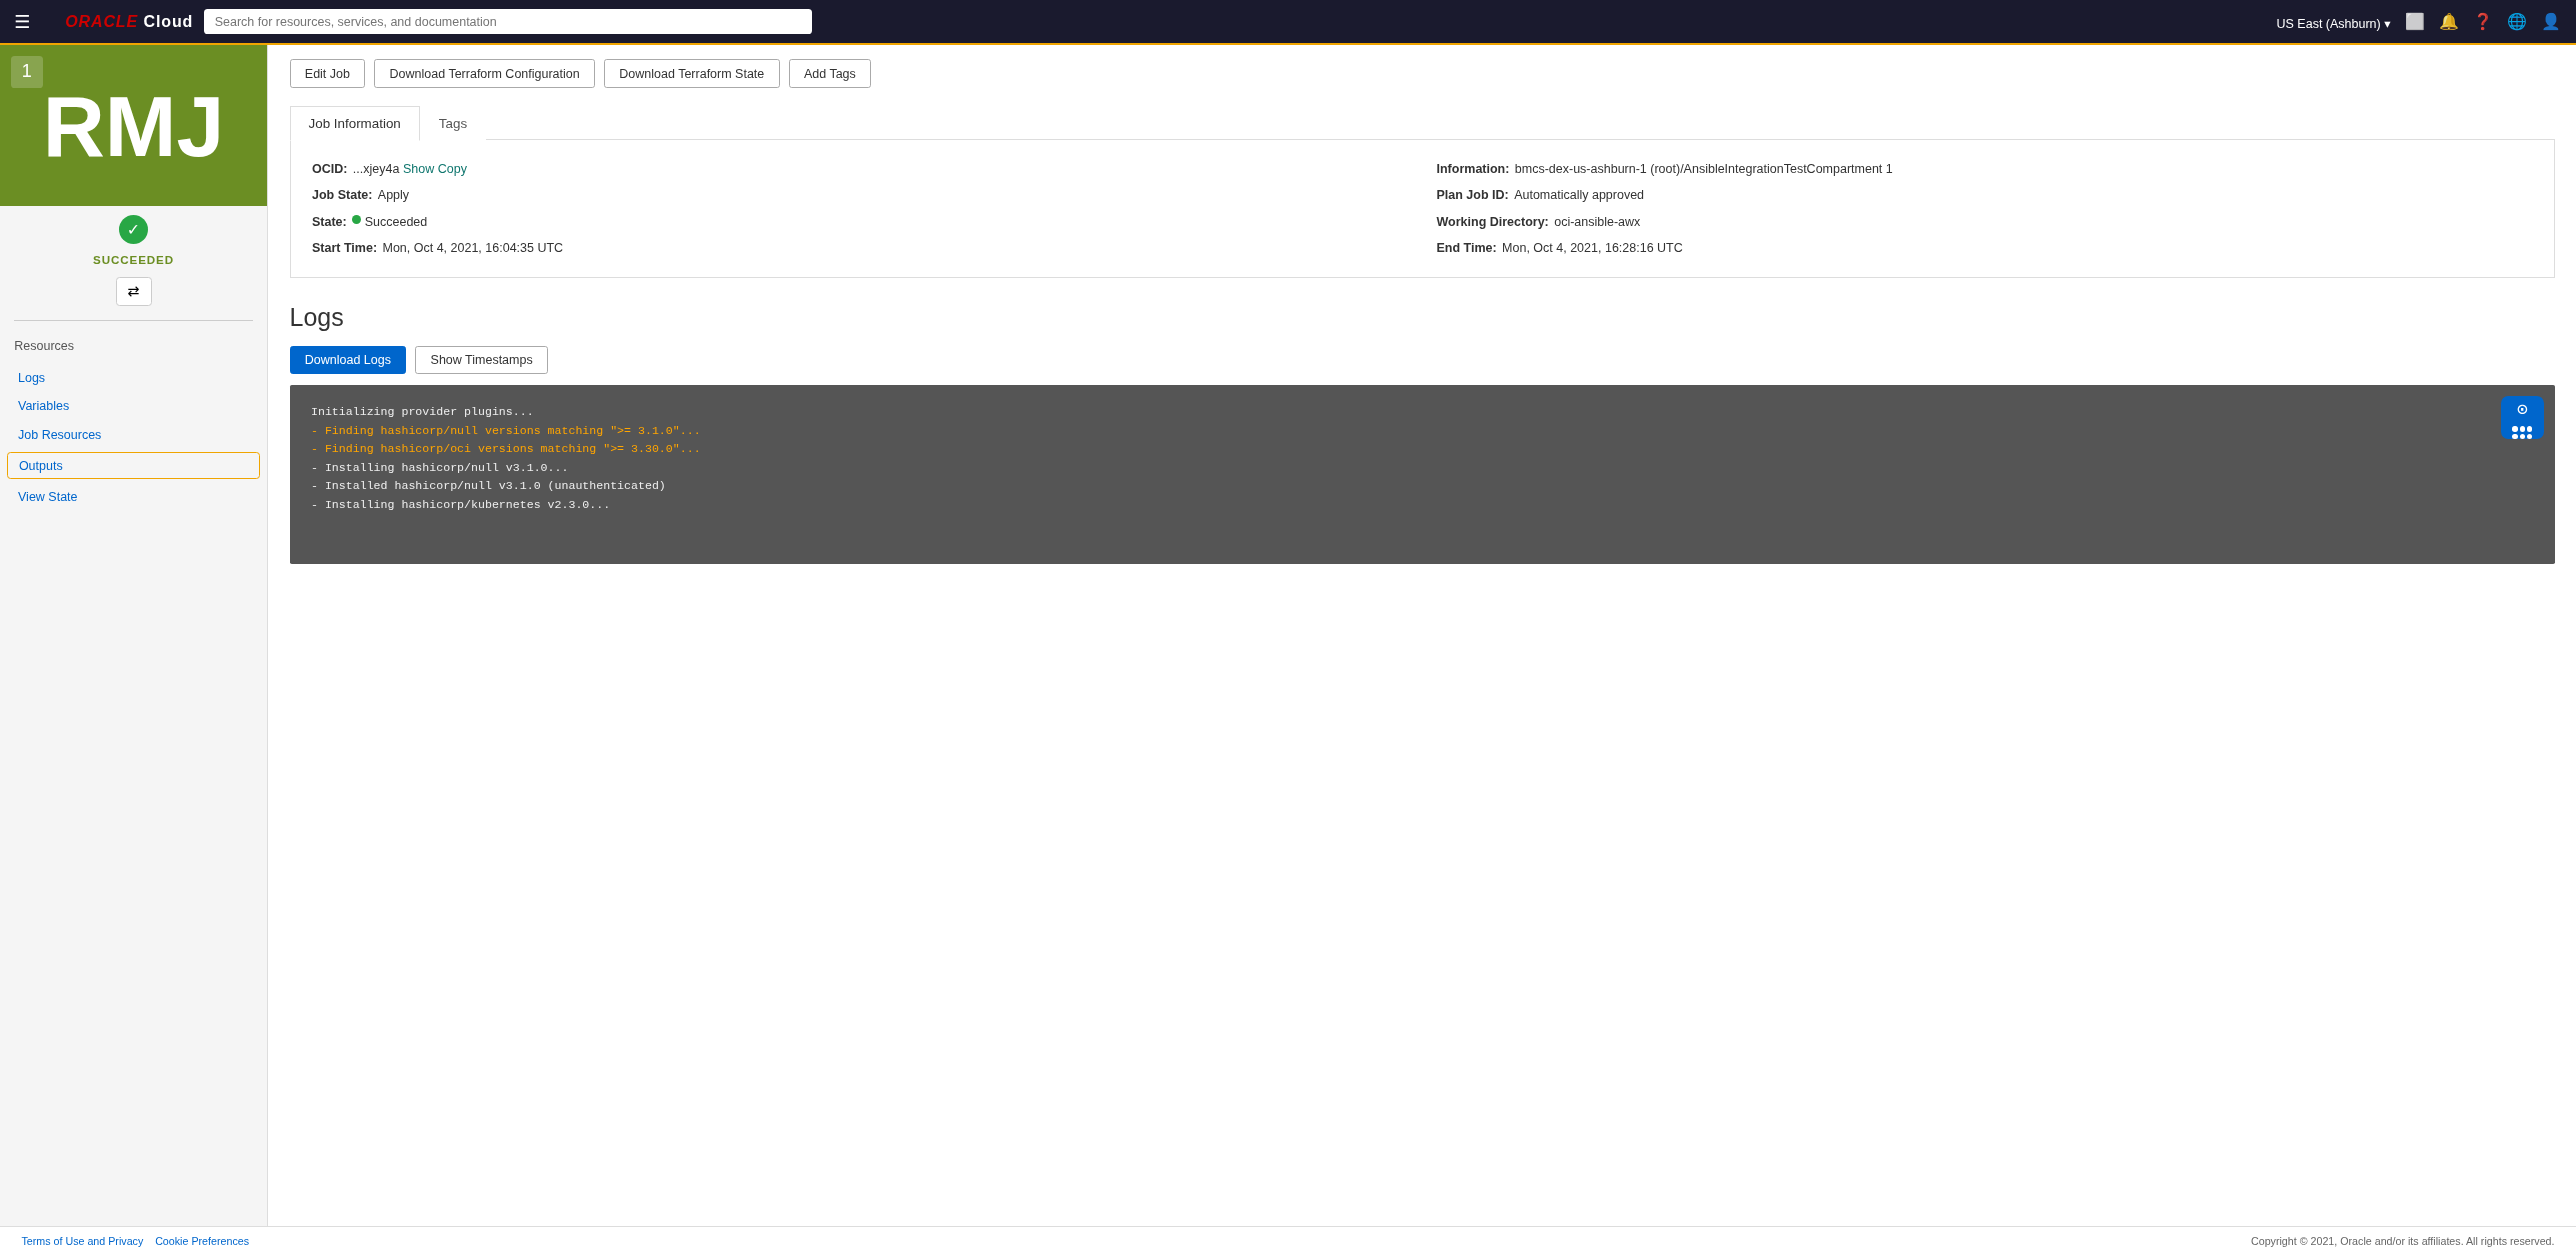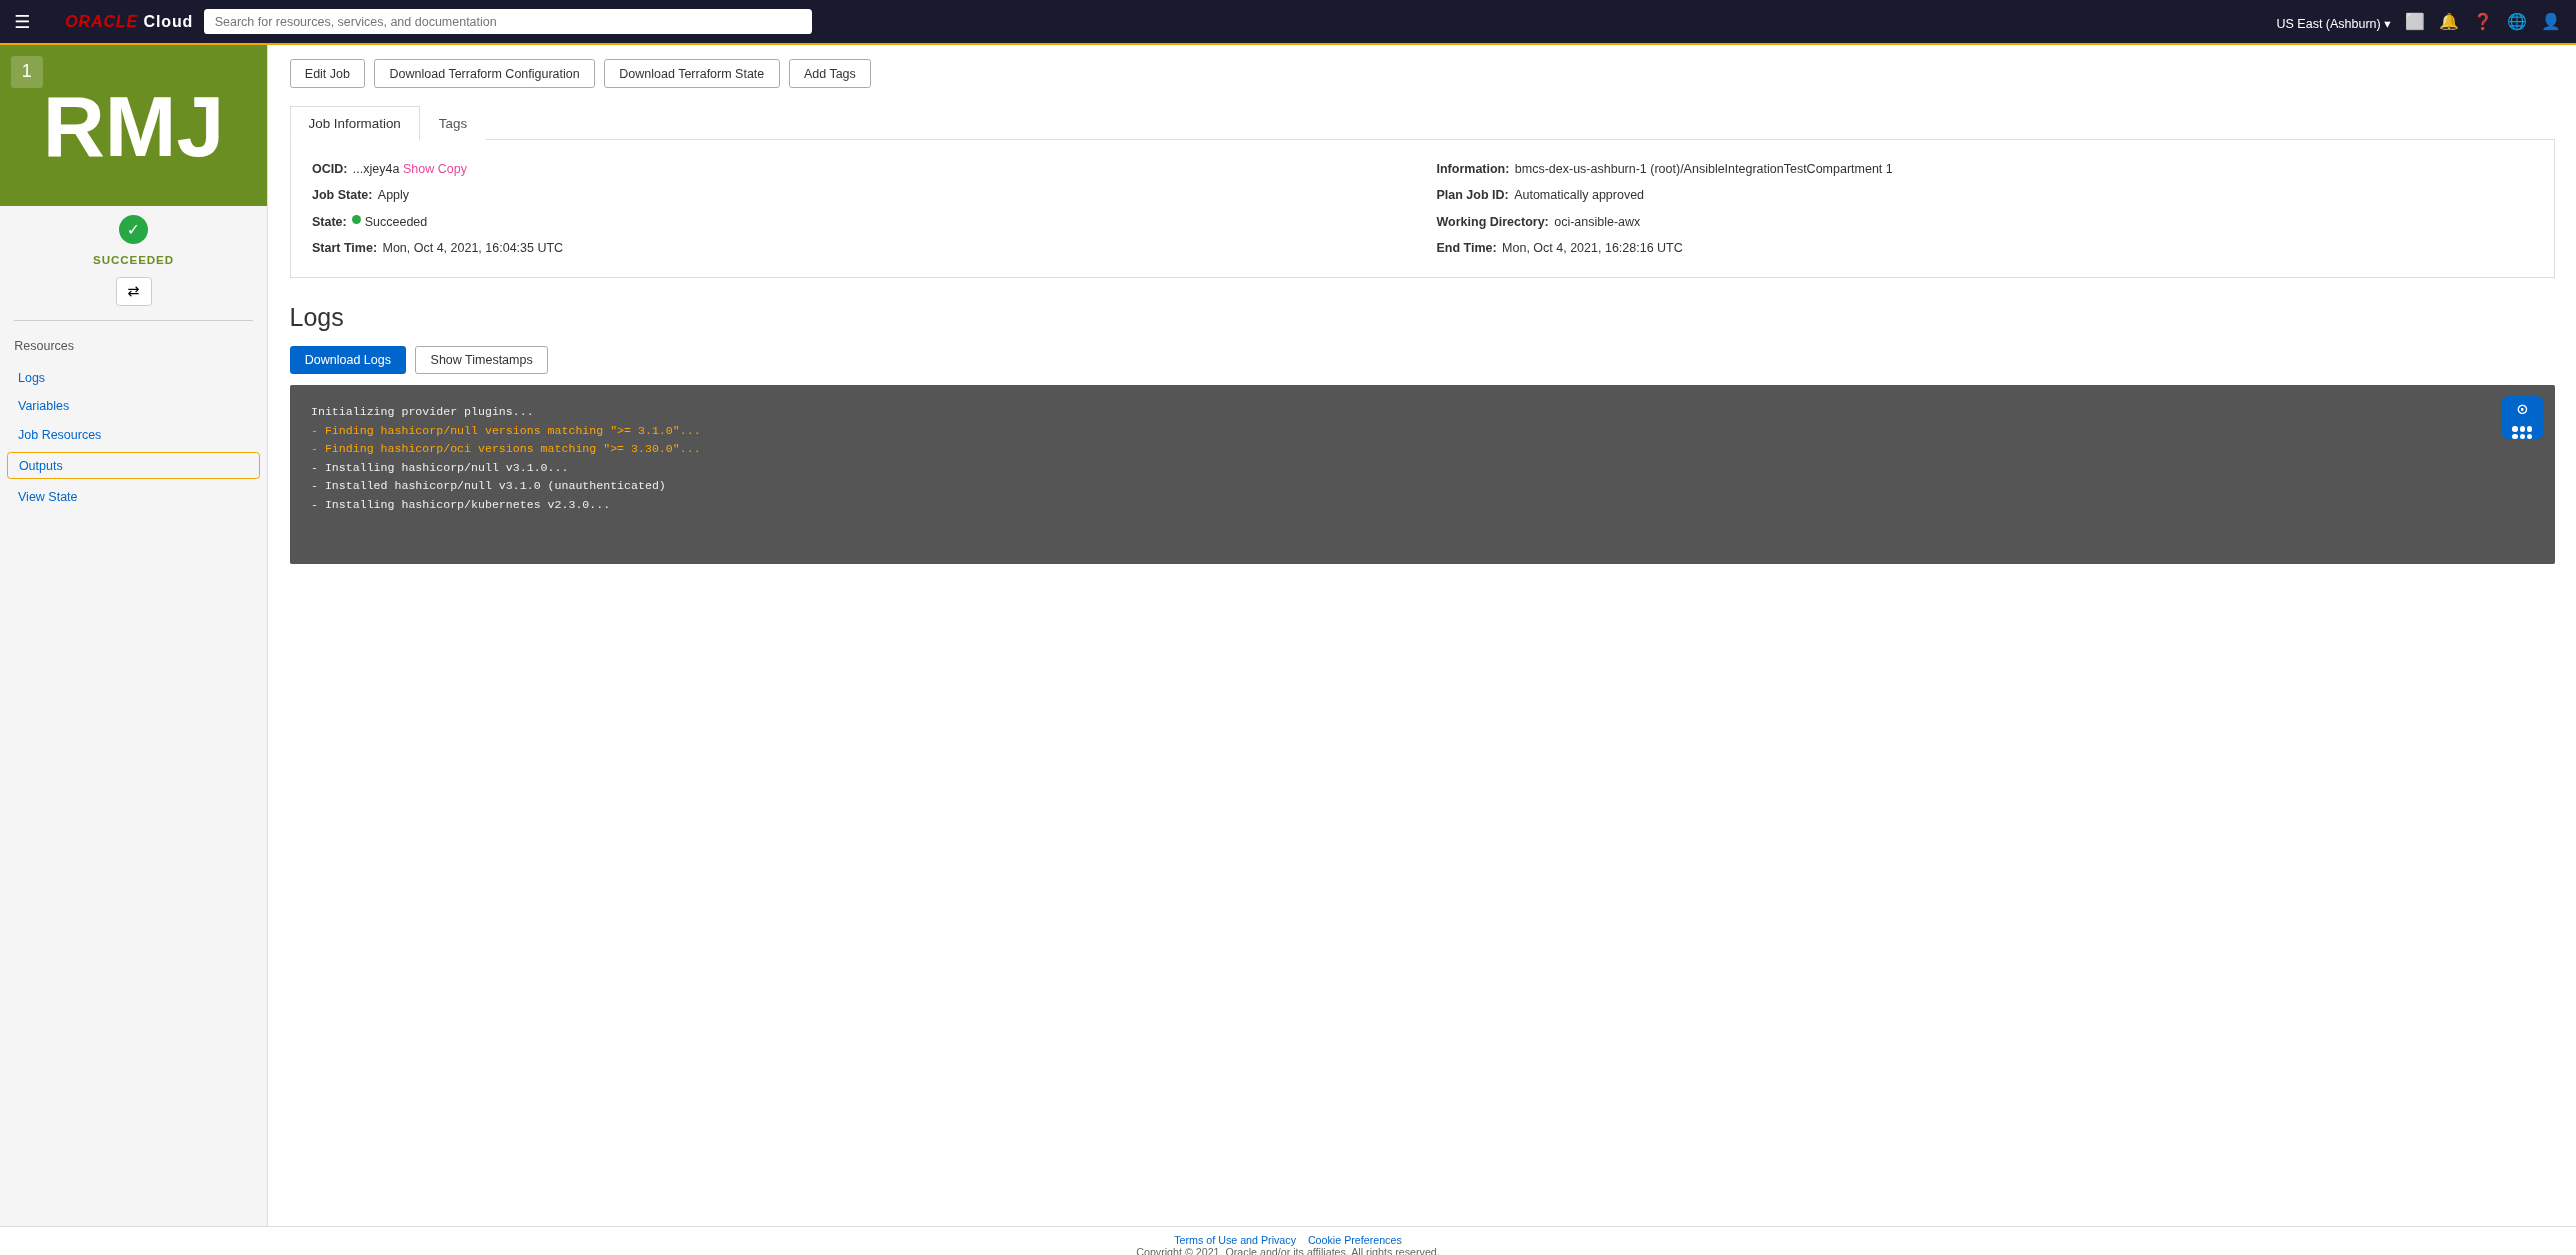--- a/index.html
+++ b/index.html
@@ -77,21 +77,21 @@
 
     
     .info-card {
       border: 0.9px solid #ddd; border-top: none; padding: 21.5px; background: #fff;
       margin-bottom: 25px;
     }
     .info-grid { display: grid; grid-template-columns: 1fr 1fr; gap: 14.3px 29px; }
     .info-row { display: flex; gap: 0; }
     .info-label { font-weight: bold; white-space: nowrap; margin-right: 5.4px; }
     .info-value { color: #333; }
-    .info-link { color: #ec4899; cursor: pointer; text-decoration: none; margin-left: 3.6px; }
+    .info-link { color: #0f766e; cursor: pointer; text-decoration: none; margin-left: 3.6px; }
     .status-dot { display: inline-block; width: 9px; height: 9px; background: #28a745; border-radius: 50%; margin-right: 3.6px; vertical-align: middle; }
 
     
     .section-title { font-size: 25px; color: #333; margin-bottom: 14.3px; font-weight: normal; }
     .logs-toolbar { display: flex; gap: 9px; margin-bottom: 10.7px; }
     .log-area {
       background: #555; color: #eee; font-family: 'Courier New', Courier, monospace;
       font-size: 11.6px; padding: 18px 21.5px; line-height: 1.6; border-radius: 1.8px;
       min-height: 179px; overflow-x: auto; position: relative;
     }
@@ -104,21 +104,21 @@
       cursor: pointer; gap: 1.8px;
     }
     .help-fab-icon { color: #fff; font-size: 18px; }
     .help-fab-dots { display: grid; grid-template-columns: repeat(3,5.4px); gap: 1.8px; }
     .help-fab-dot { width: 5.4px; height: 5.4px; background: #fff; border-radius: 50%; }
 
     
     .footer {
       background: #fff; border-top: 0.9px solid #ddd; padding: 7.2px 21.5px;
       display: flex; justify-content: space-between; align-items: center;
-      font-size: 10.7px; color: #666; height: 29px; flex-direction: column;
+      font-size: 10.7px; color: #666; height: 29px;
     }
     .footer a { color: #0066cc; text-decoration: none; }
   </style>
 </head>
 <body>
 
 <nav class="topnav">
   <span class="topnav-hamburger">☰</span>
   <span class="topnav-logo">
     <span style="color:#c00;font-style:italic;font-weight:900;">ORACLE</span> Cloud

